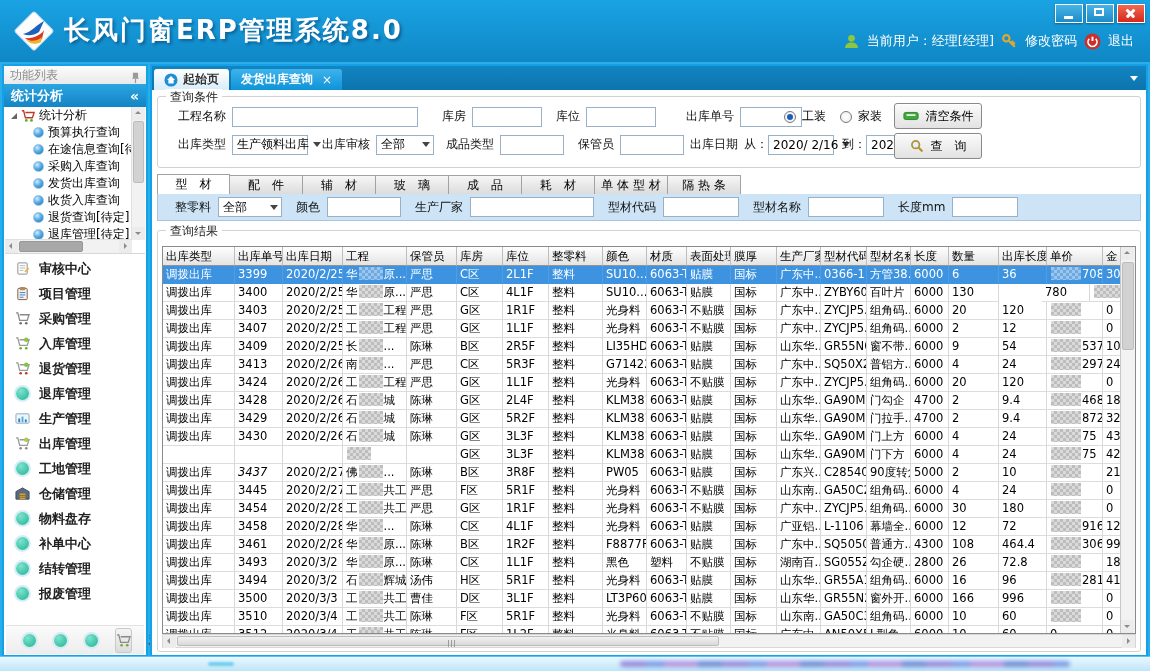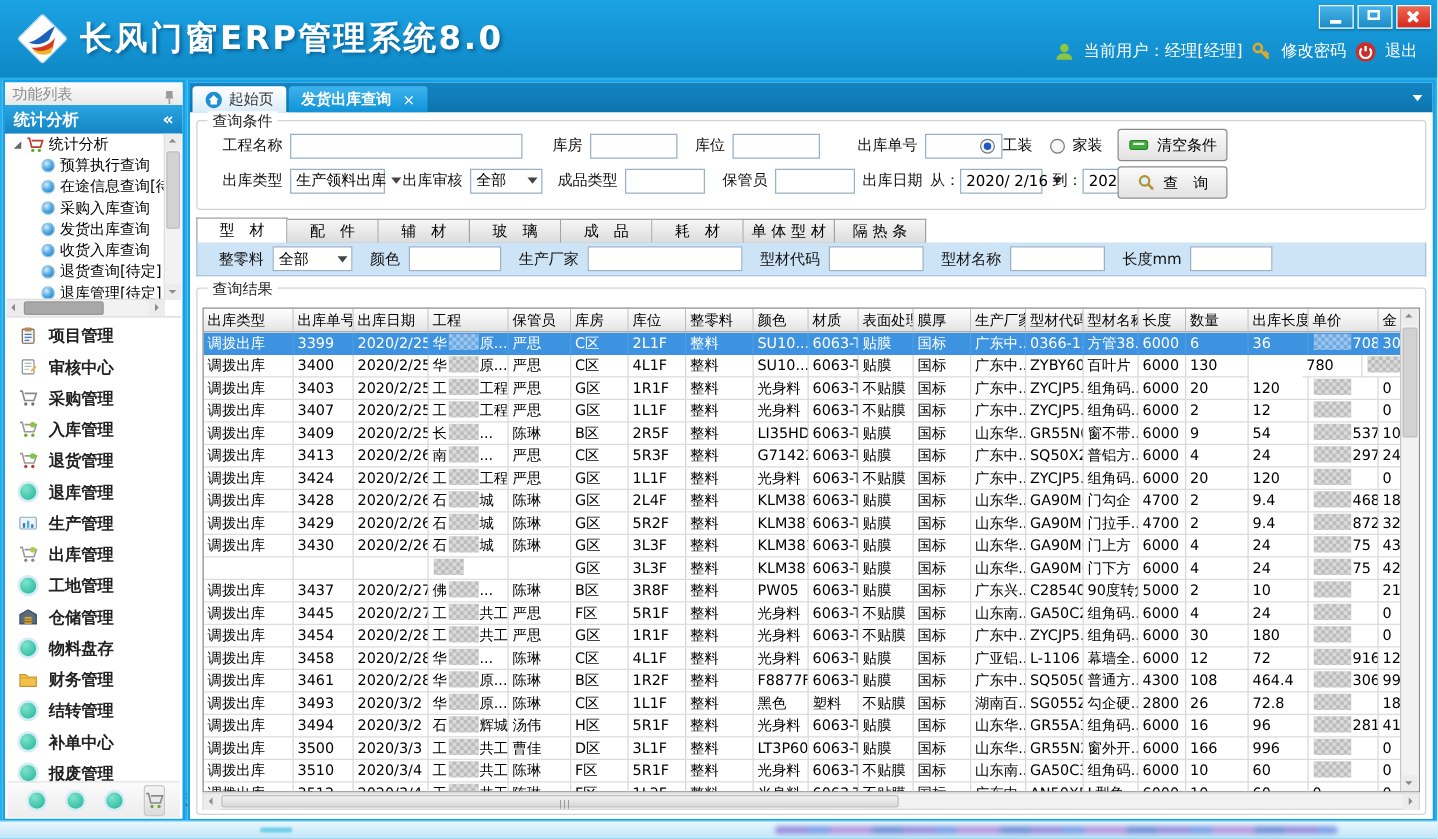--- a/index.html
+++ b/index.html
@@ -52,21 +52,21 @@
   .circle-dot{width:13px;height:13px;border-radius:50%;background:radial-gradient(circle at 35% 30%,#7fe3cd,#1db393);box-shadow:0 0 0 2px #d5ecf8;flex:none;margin:0 1px;}
   .side-bottom{position:absolute;left:2px;right:2px;bottom:1px;height:28px;display:flex;align-items:center;gap:16px;padding-left:16px;background:linear-gradient(#fbfbfb,#ededed);border-top:1px solid #e2e2e2;}
   .tool-btn{width:30px;height:23px;border:1px solid #c9c9c9;border-radius:3px;background:linear-gradient(#f4f4f4,#dcdcdc);display:flex;align-items:center;justify-content:center;cursor:pointer;}
   .ovf{display:flex;flex-direction:column;align-items:center;line-height:8px;color:#555;font-size:11px;cursor:pointer;}
   .ovf .dd{width:0;height:0;border-left:3.5px solid transparent;border-right:3.5px solid transparent;border-top:4px solid #555;margin-top:2px;}
 
   
   .main{position:absolute;left:150px;right:2px;top:64px;bottom:14px;border:2px solid #13a2e8;box-sizing:border-box;background:#fff;}
   .tabstrip{position:absolute;left:0;top:0;right:0;height:24px;background:linear-gradient(#1285c2,#0d74ae);display:flex;align-items:flex-end;padding-left:2px;}
   .tab{display:flex;align-items:center;gap:5px;height:21px;padding:0 10px;border-radius:3px 3px 0 0;cursor:pointer;font-size:12px;}
-  .tab.home{background:linear-gradient(#ffffff,#d9ecf9);color:#333;}
+  .tab.home{background:linear-gradient(#ffffff,#d9ecf9);color:#333;font-weight:bold;}
   .tab.active{background:linear-gradient(#3db3ec,#0f93d8);color:#fff;font-weight:bold;margin-left:2px;}
   .tab .tabx{font-weight:normal;margin-left:4px;cursor:pointer;}
   .strip-dd{position:absolute;right:8px;top:10px;width:0;height:0;border-left:4.5px solid transparent;border-right:4.5px solid transparent;border-top:5px solid #fff;cursor:pointer;}
   .content{position:absolute;left:0;top:24px;right:0;bottom:0;background:#fff;}
 
   .fieldset{position:absolute;border:1px solid #d2d2d2;border-radius:3px;background:#fff;}
   .legend{position:absolute;top:-8px;left:8px;background:#fff;padding:0 4px;font-size:12px;color:#222;}
   .fs-query{left:5px;right:5px;top:6px;height:70px;}
   .qrow{position:absolute;left:12px;right:200px;height:21px;display:flex;align-items:center;white-space:nowrap;}
   .qrow.r1{top:9px;} .qrow.r2{top:37px;}
@@ -228,36 +228,36 @@
       <div class="hsb tree-hsb">
         <span class="sb-l"></span>
         <span class="sb-hthumb" style="left:14px;width:62px;"></span>
         <span class="sb-r"></span>
       </div>
     </div>
     <div class="menu-list" id="menu-list">
         <div class="menu-item">
           <span class="icn">
             <svg width="15" height="15" viewBox="0 0 16 16">
+              <rect x="3" y="2" width="10" height="12" rx="1" fill="#fff" stroke="#8a8a8a"></rect>
+              <path d="M5 5h6M5 7.5h6M5 10h4" stroke="#b0b8c0" stroke-width="1"></path>
+              <path d="M10 11l4-4 1.2 1.2-4 4z" fill="#e8b23c"></path>
+            </svg>
+          </span>
+          <span class="menu-label">审核中心</span>
+        </div>
+        <div class="menu-item">
+          <span class="icn">
+            <svg width="15" height="15" viewBox="0 0 16 16">
               <rect x="3" y="2.5" width="10" height="12" rx="1" fill="#eef3f8" stroke="#7a5a34"></rect>
               <rect x="5" y="1" width="6" height="3.5" rx="1" fill="#b58a56"></rect>
               <path d="M5 7h6M5 9.5h6M5 12h4" stroke="#4a76b8" stroke-width="1"></path>
             </svg>
           </span>
           <span class="menu-label">项目管理</span>
-        </div>
-        <div class="menu-item">
-          <span class="icn">
-            <svg width="15" height="15" viewBox="0 0 16 16">
-              <rect x="3" y="2" width="10" height="12" rx="1" fill="#fff" stroke="#8a8a8a"></rect>
-              <path d="M5 5h6M5 7.5h6M5 10h4" stroke="#b0b8c0" stroke-width="1"></path>
-              <path d="M10 11l4-4 1.2 1.2-4 4z" fill="#e8b23c"></path>
-            </svg>
-          </span>
-          <span class="menu-label">审核中心</span>
         </div>
         <div class="menu-item">
           <span class="icn">
             <svg width="15" height="15" viewBox="0 0 16 16">
               <path d="M1 2h2l2 8h8l2-6H5" fill="none" stroke="#8a8a8a" stroke-width="1.4"></path>
               <circle cx="6" cy="13" r="1.4" fill="#707070"></circle>
               <circle cx="12" cy="13" r="1.4" fill="#707070"></circle>
             </svg>
           </span>
           <span class="menu-label">采购管理</span>
@@ -329,38 +329,29 @@
           <span class="menu-label">仓储管理</span>
         </div>
         <div class="menu-item">
           <span class="icn">
             <span class="circle-dot" style="box-shadow:0 0 0 2px #d5ecf8;"></span>
           </span>
           <span class="menu-label">物料盘存</span>
         </div>
         <div class="menu-item">
           <span class="icn">
-            <svg width="15" height="15" viewBox="0 0 16 16">
-              <path d="M1 4h5l2 2h7v8H1z" fill="#f4c14e" stroke="#c7942c"></path>
-              <path d="M1 7h14" stroke="#e0a830"></path>
-            </svg>
-          </span>
-          <span class="menu-label">财务管理</span>
-        </div>
-        <div class="menu-item">
-          <span class="icn">
             <span class="circle-dot" style="box-shadow:0 0 0 2px #d5ecf8;"></span>
           </span>
+          <span class="menu-label">补单中心</span>
+        </div>
+        <div class="menu-item">
+          <span class="icn">
+            <span class="circle-dot" style="box-shadow:0 0 0 2px #d5ecf8;"></span>
+          </span>
           <span class="menu-label">结转管理</span>
-        </div>
-        <div class="menu-item">
-          <span class="icn">
-            <span class="circle-dot" style="box-shadow:0 0 0 2px #d5ecf8;"></span>
-          </span>
-          <span class="menu-label">补单中心</span>
         </div>
         <div class="menu-item">
           <span class="icn">
             <span class="circle-dot" style="box-shadow:0 0 0 2px #d5ecf8;"></span>
           </span>
           <span class="menu-label">报废管理</span>
         </div>
       </div>
     <div class="side-bottom">
       <span class="circle-dot"></span>
@@ -756,21 +747,21 @@
                 <span class="td" style="width: 46px;">GA90M09.</span>
                 <span class="td" style="width: 44px;">门下方</span>
                 <span class="td" style="width: 38px;">6000</span>
                 <span class="td" style="width: 50px;">4</span>
                 <span class="td" style="width: 48px;">24</span>
                 <span class="td" style="width: 56px;"><span class="mosaic" style="width: 30px;"></span><span>75</span></span>
                 <span class="td" style="width: 22px;">423</span>
               </div>
               <div class="tr">
                 <span class="td" style="width: 72px;">调拨出库</span>
-                <span class="td" style="width: 48px;">3437</span>
+                <span class="td" style="width: 48px; font-style: italic;">3437</span>
                 <span class="td" style="width: 60px;">2020/2/27</span>
                 <span class="td" style="width: 64px;"><span>佛</span><span class="mosaic" style="width: 24px;"></span><span>...</span></span>
                 <span class="td" style="width: 50px;">陈琳</span>
                 <span class="td" style="width: 46px;">B区</span>
                 <span class="td" style="width: 46px;">3R8F</span>
                 <span class="td" style="width: 54px;">整料</span>
                 <span class="td" style="width: 44px;">PW05</span>
                 <span class="td" style="width: 40px;">6063-T5</span>
                 <span class="td" style="width: 44px;">贴膜</span>
                 <span class="td" style="width: 46px;">国标</span>

